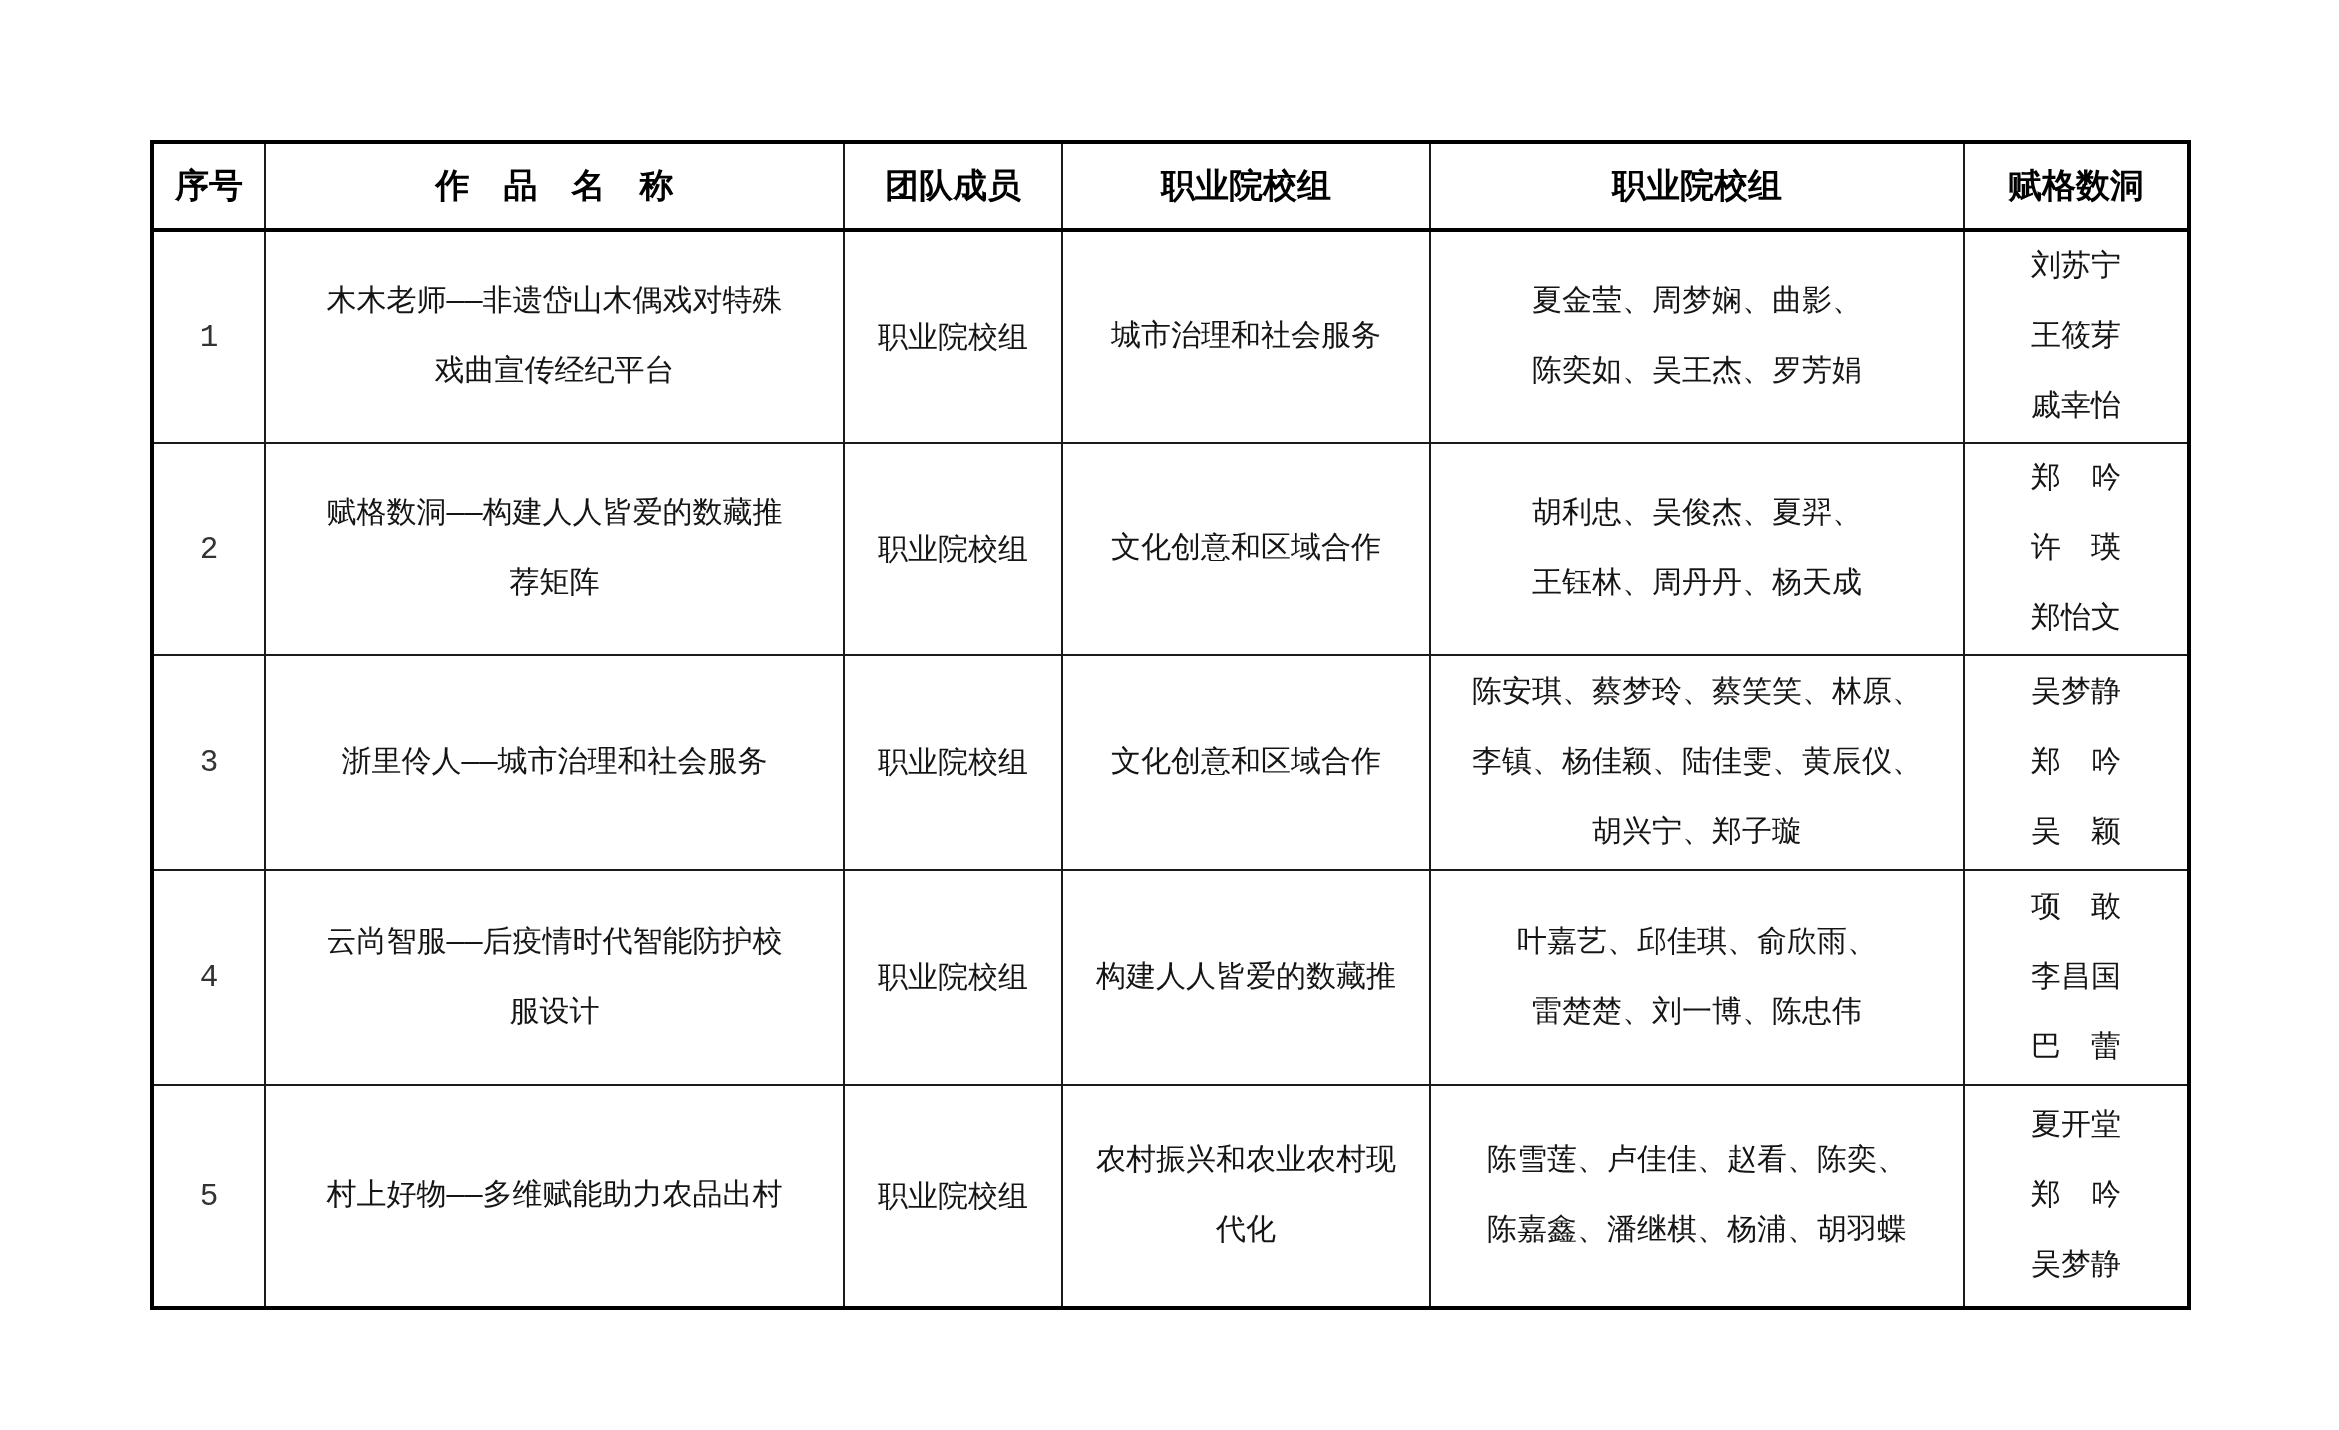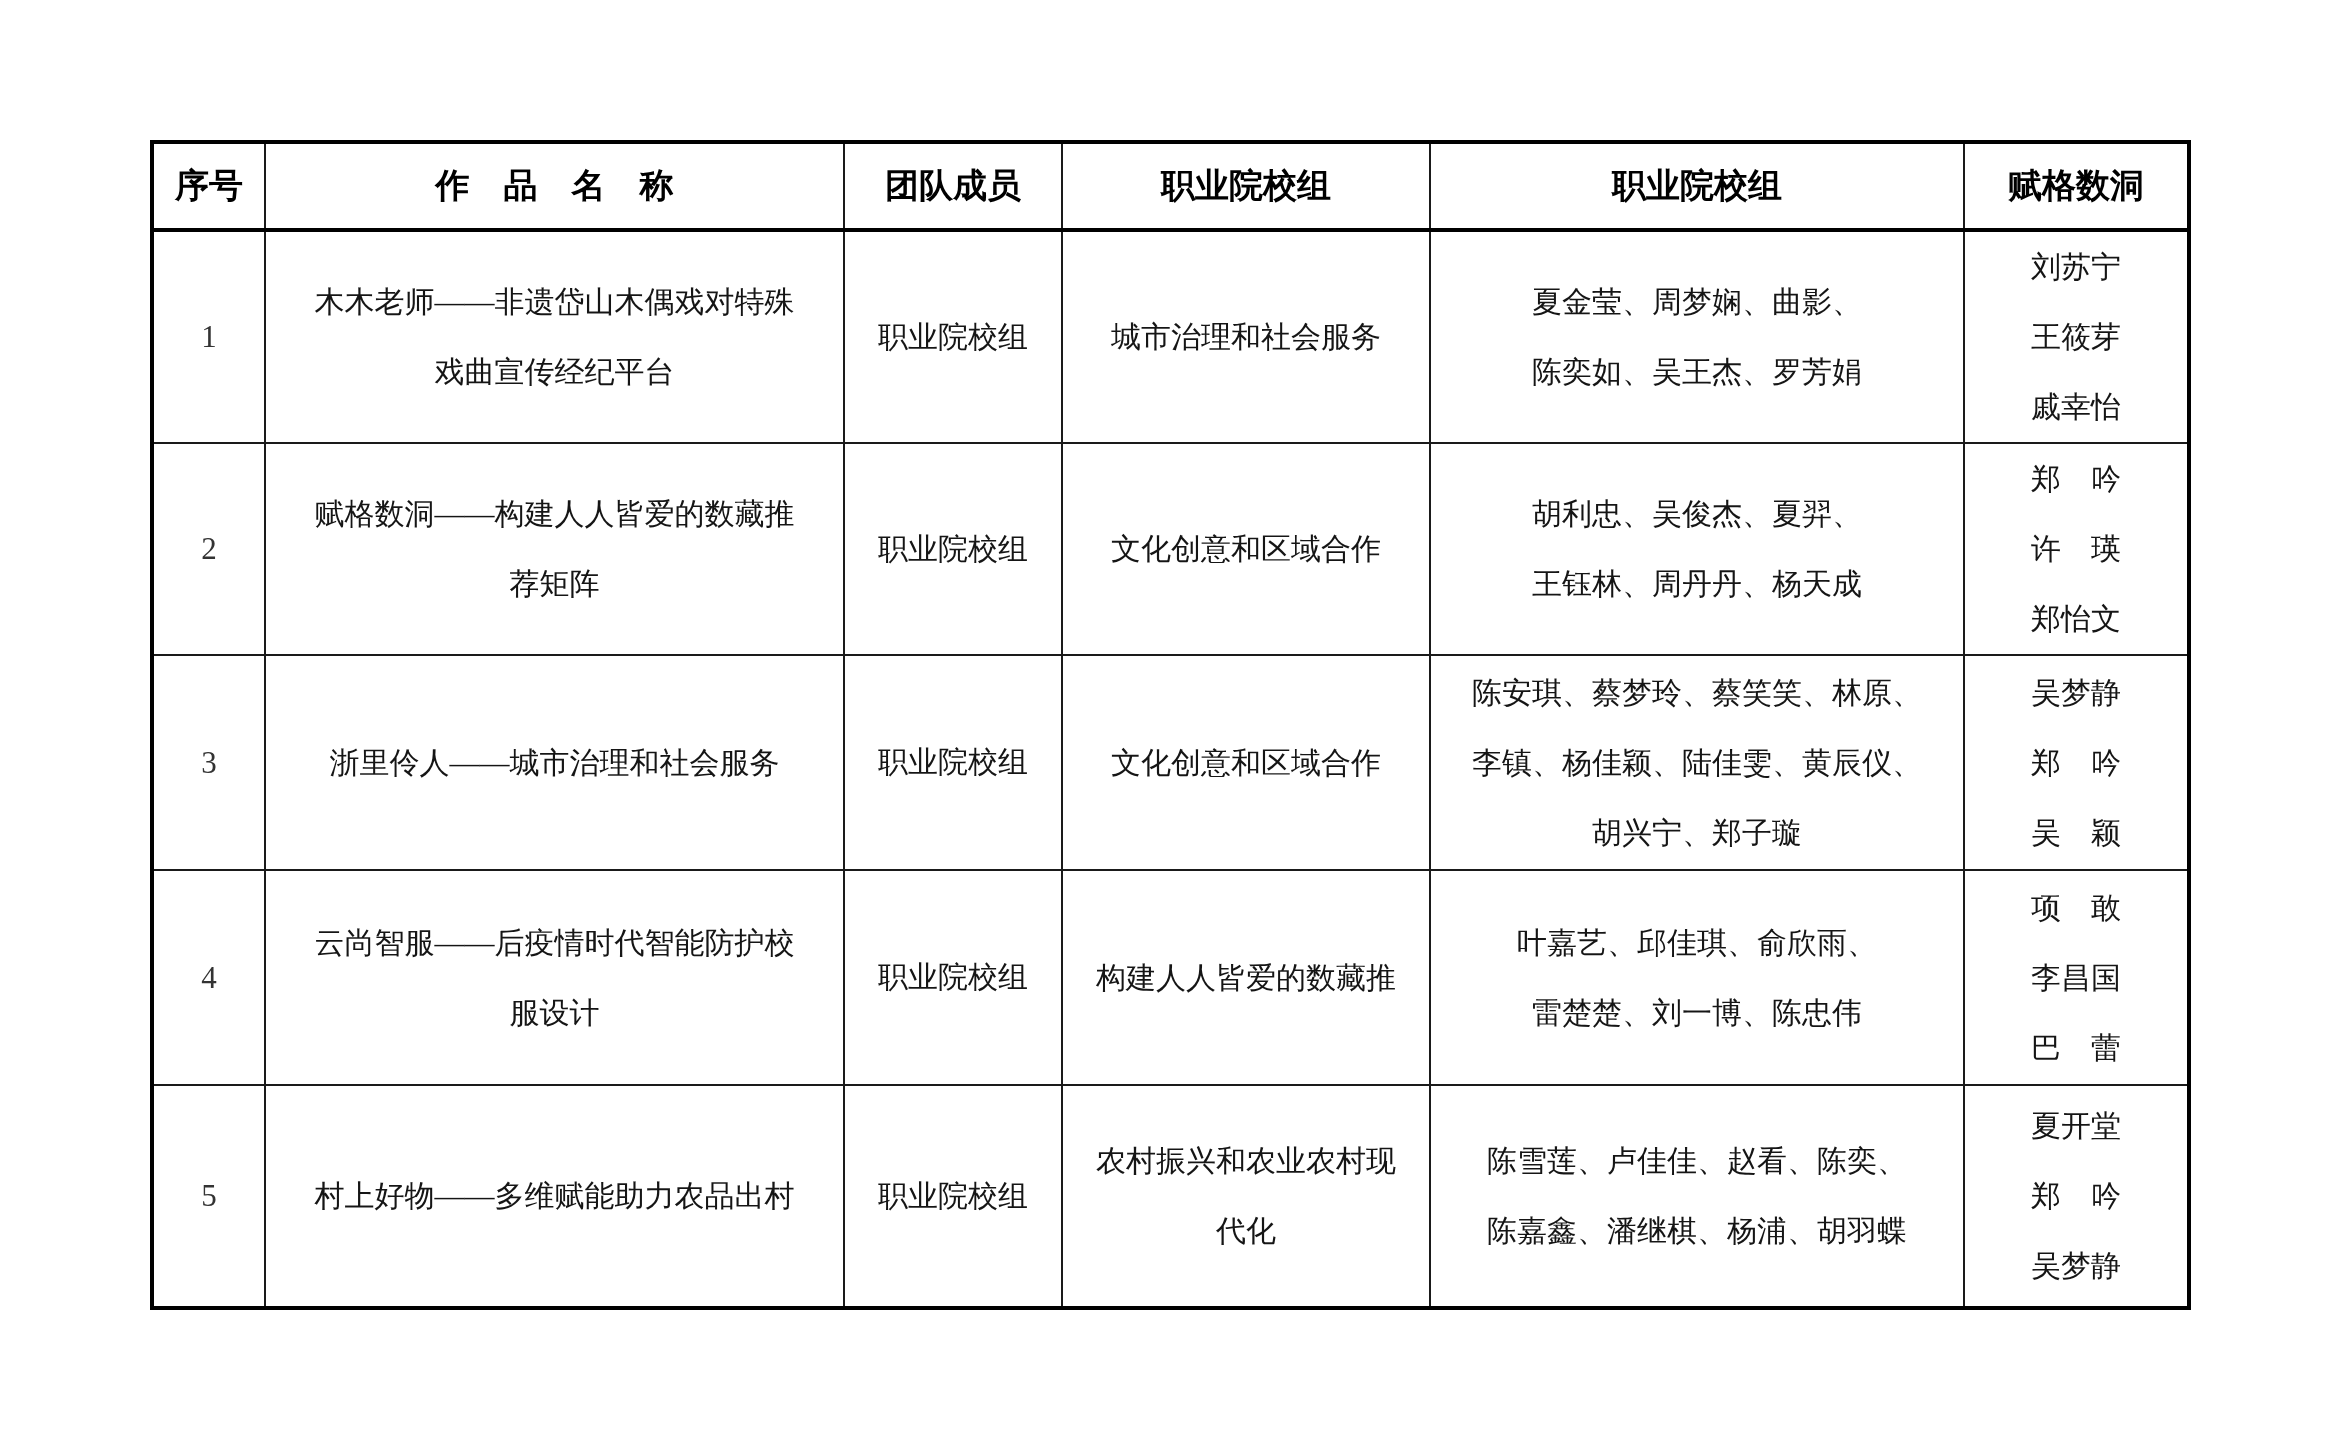--- a/index.html
+++ b/index.html
@@ -23,20 +23,21 @@
     table-layout: fixed;
     border: 4px solid #000000;
     background: #ffffff;
   }
   th, td {
     border: 2px solid #1a1a1a;
     text-align: center;
     vertical-align: middle;
     padding: 0 6px;
     overflow: hidden;
+    font-family: Liberation Mono, monospace;
   }
   thead tr { height: 88px; }
   thead th {
     font-family: "Liberation Sans", "DejaVu Sans", sans-serif;
     font-weight: bold;
     font-size: 34px;
     color: #000000;
     border-bottom: 4px solid #000000;
   }
   tbody {

